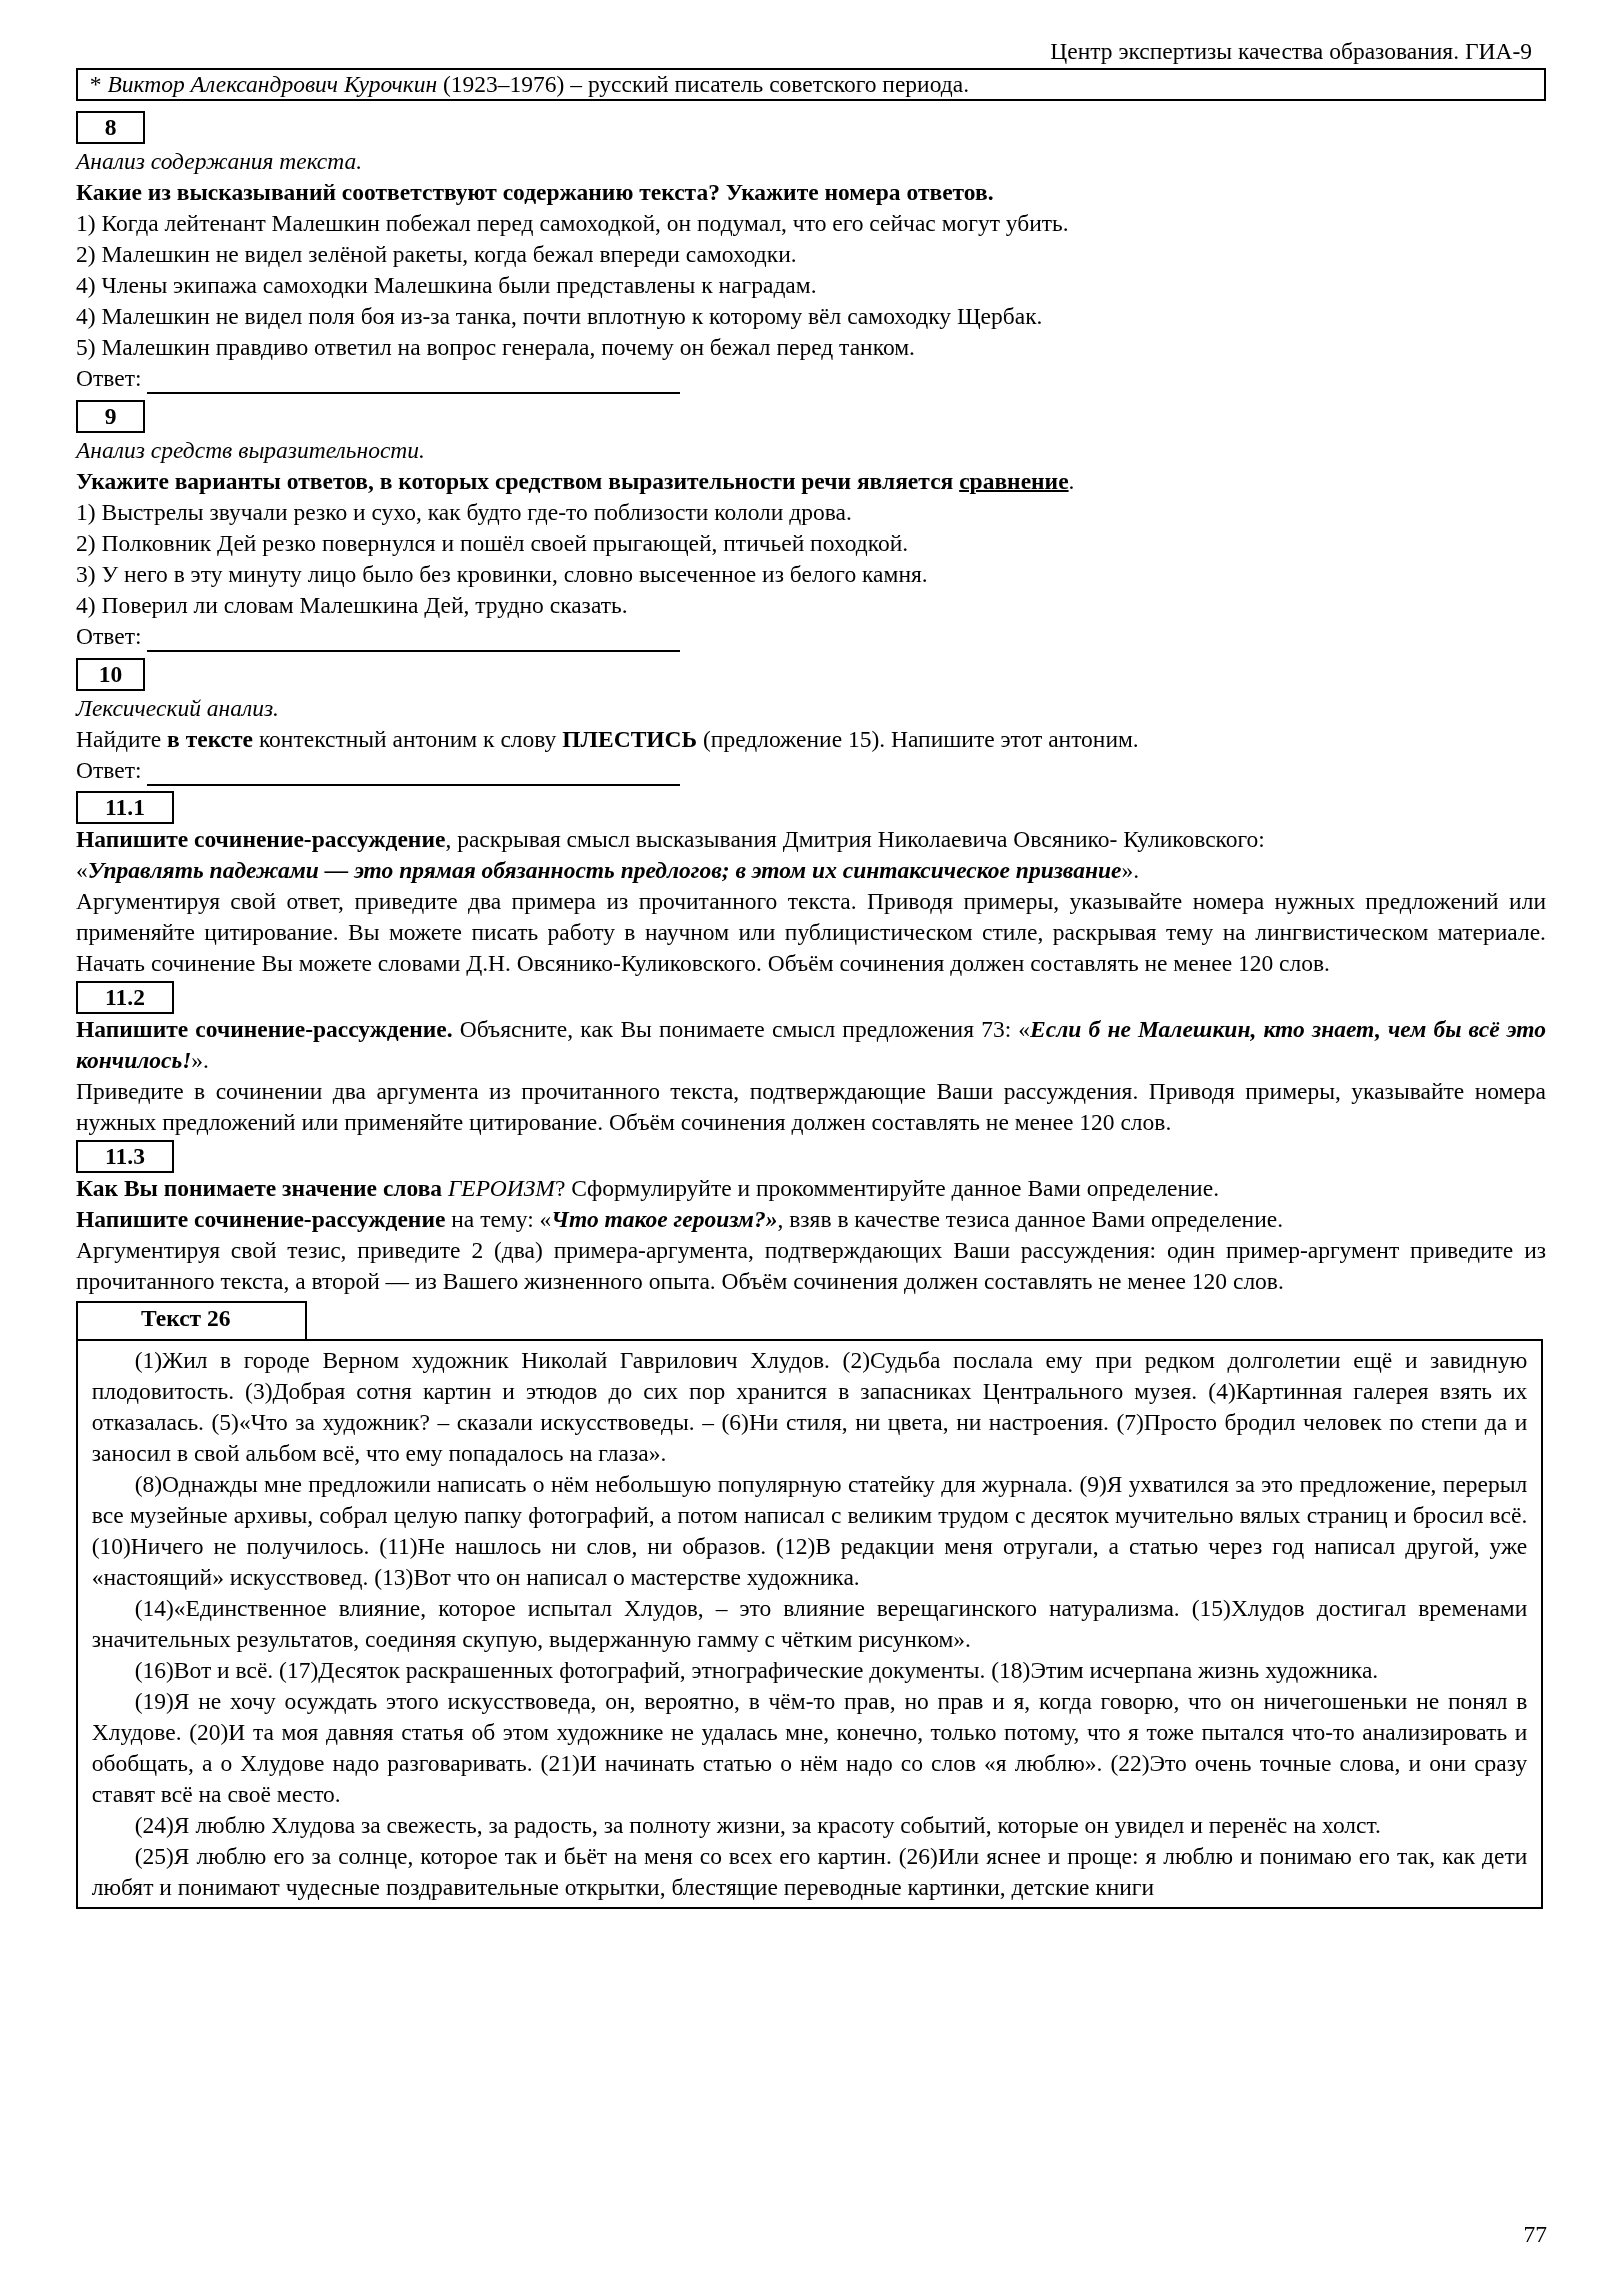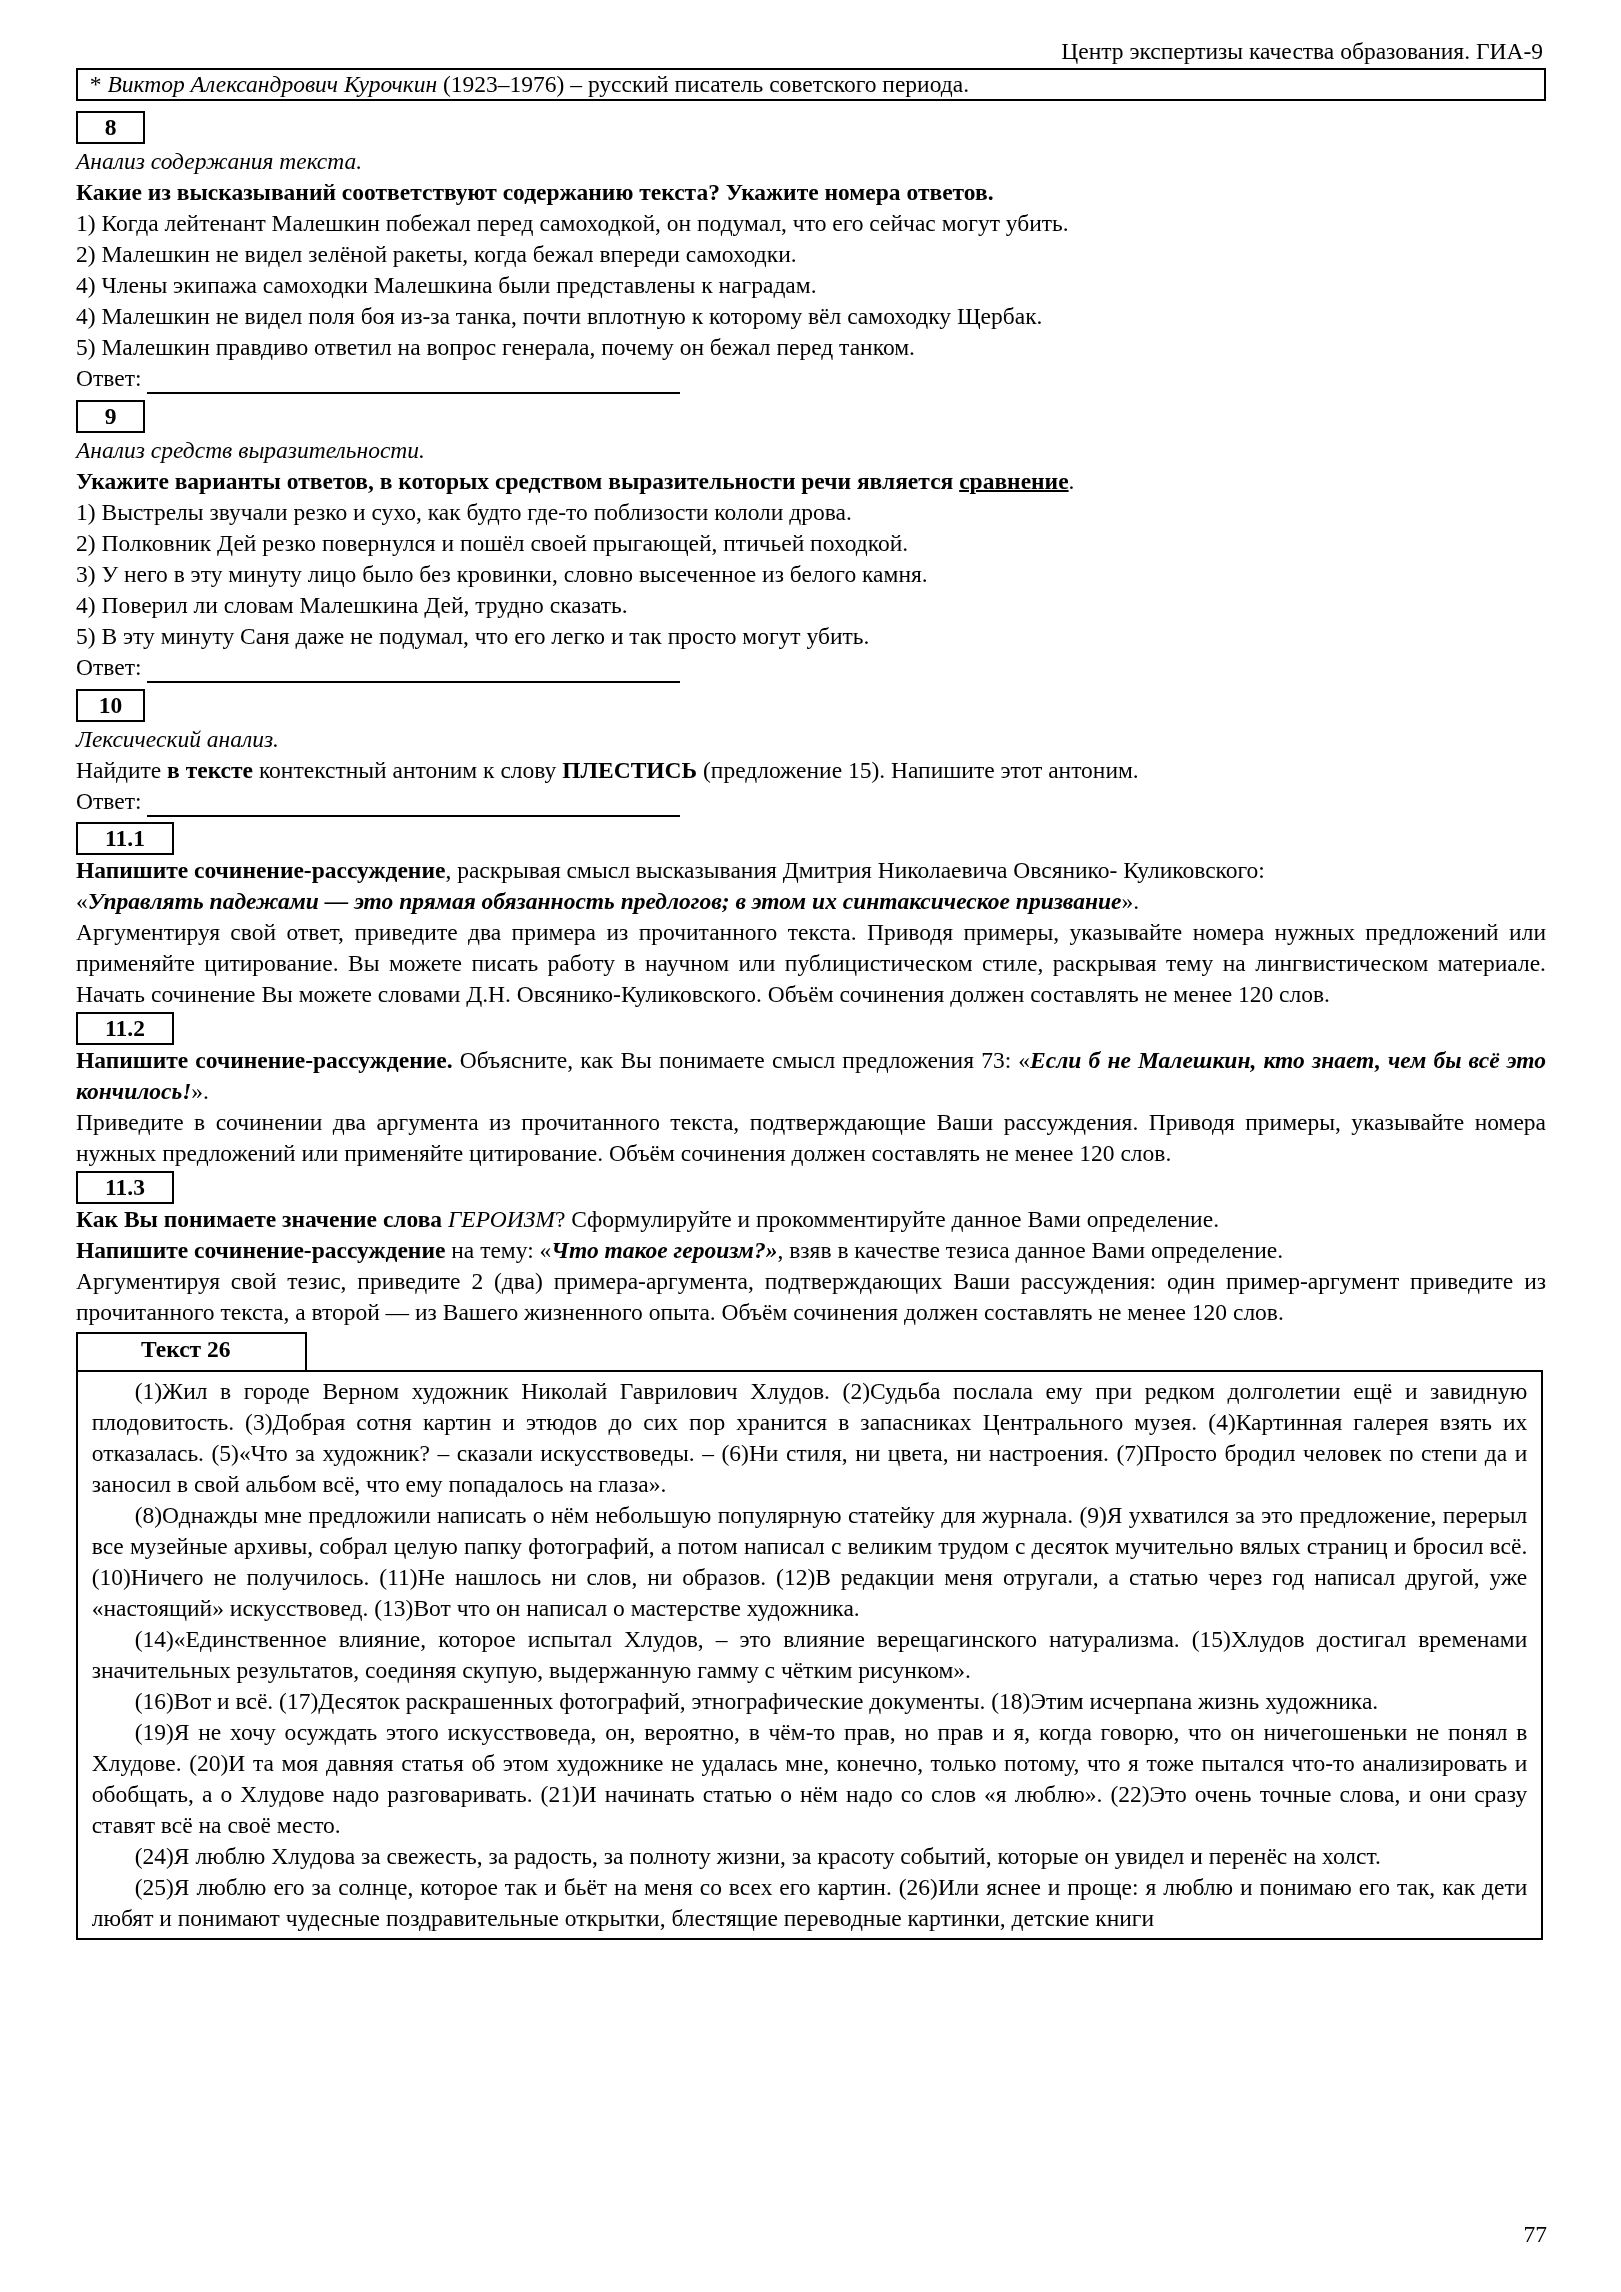--- a/index.html
+++ b/index.html
@@ -2,21 +2,21 @@
 <html><head>
 <meta charset="utf-8">
 <style>
   html, body { margin: 0; padding: 0; background: #ffffff; }
   body {
     width: 1621px; height: 2293px; position: relative; overflow: hidden;
     font-family: "Liberation Serif", "DejaVu Serif", serif;
     color: #000; font-size: 23.5px; line-height: 31px;
   }
   .page { position: absolute; left: 76px; top: 37px; width: 1470px; }
-  .running-header { text-align: right; font-size: 23.5px; line-height: 29px; height: 31px; margin-right: 3px; }
+  .running-header { text-align: right; font-size: 23.5px; line-height: 29px; height: 31px; margin-right: 14px; }
   .footnote-box {
     border: 2.9px solid #000; padding: 0 11.8px; line-height: 29px; height: 29px;
     box-sizing: content-box; margin-bottom: 7.8px;
   }
   .qnum {
     display: inline-block; border: 2px solid #000; box-sizing: border-box;
     height: 33px; line-height: 29px; font-weight: bold; text-align: center;
     width: 69px; margin-top: 2px; margin-bottom: 0;
   }
   .qnum.wide { width: 98px; }
@@ -69,21 +69,20 @@
 
   
   <section>
     <div class="qnum">9</div>
     <div class="topic">Анализ средств выразительности.</div>
     <div><span class="b">Укажите варианты ответов, в которых средством выразительности речи является </span><span class="b u">сравнение</span><span>.</span></div>
     <div class="opt">1) Выстрелы звучали резко и сухо, как будто где-то поблизости кололи дрова.</div>
     <div class="opt">2) Полковник Дей резко повернулся и пошёл своей прыгающей, птичьей походкой.</div>
     <div class="opt">3) У него в эту минуту лицо было без кровинки, словно высеченное из белого камня.</div>
     <div class="opt">4) Поверил ли словам Малешкина Дей, трудно сказать.</div>
-    <div class="opt">5) В эту минуту Саня даже не подумал, что его легко и так просто могут убить.</div>
     <div class="answer">
       <span>Ответ:</span>
       <span class="answer-line"></span>
     </div>
   </section>
 
   
   <section>
     <div class="qnum">10</div>
     <div class="topic">Лексический анализ.</div>

